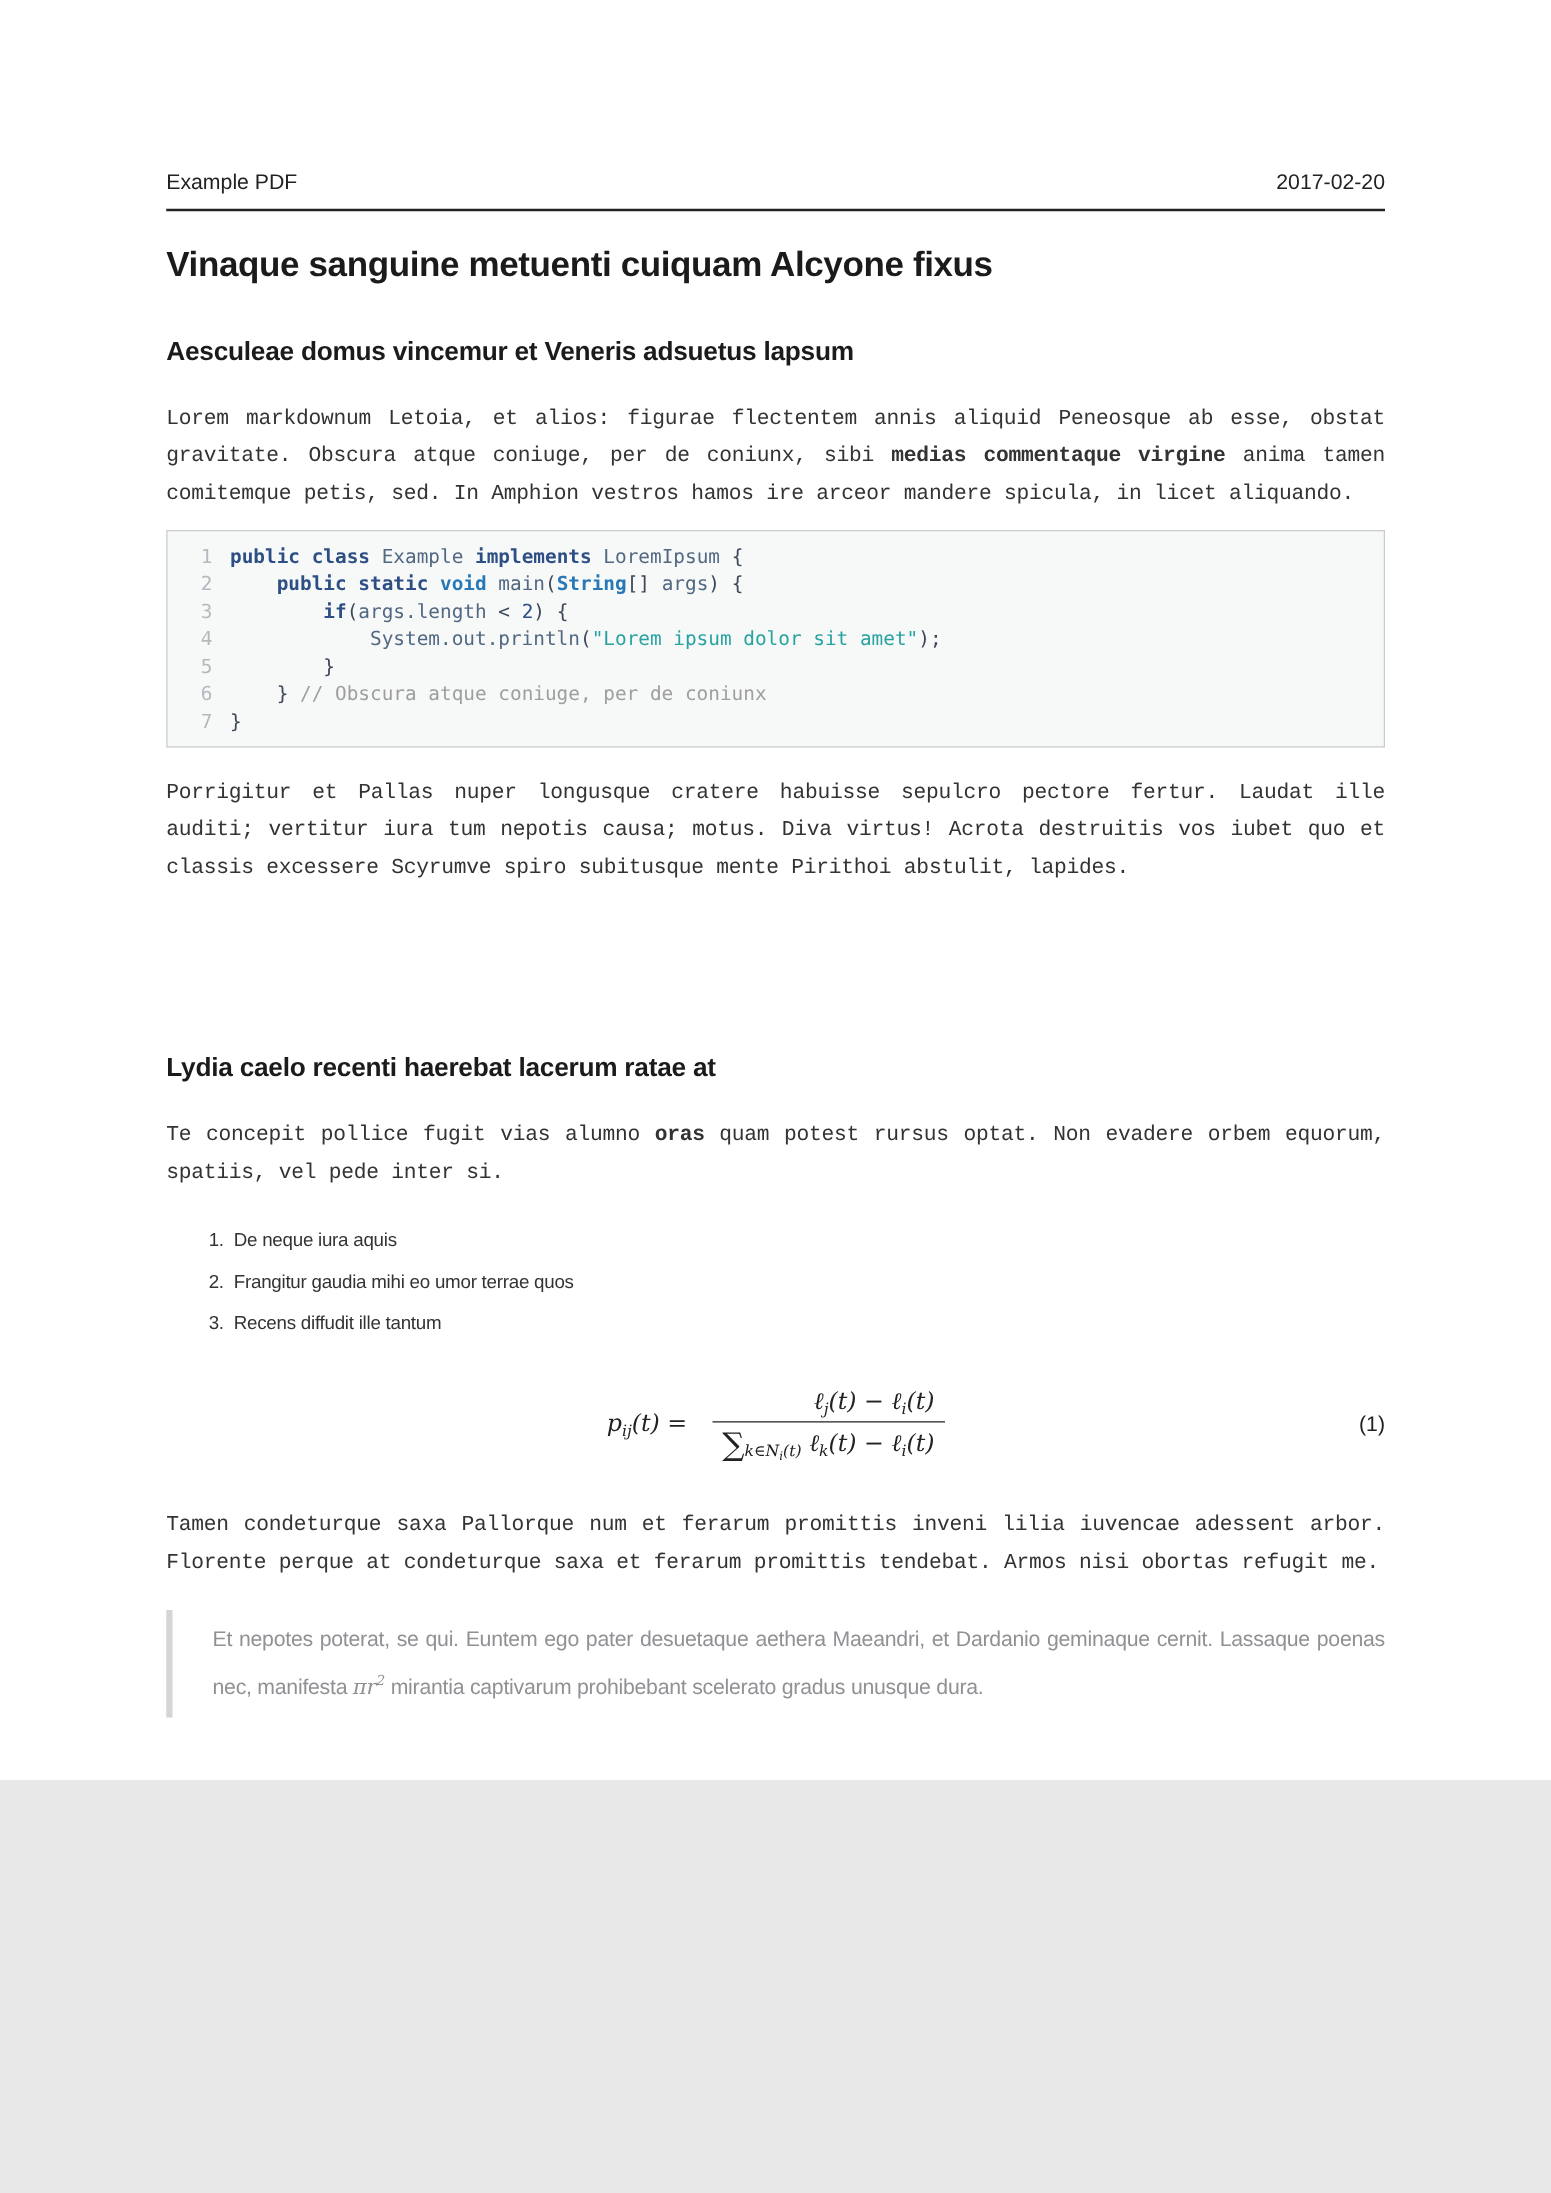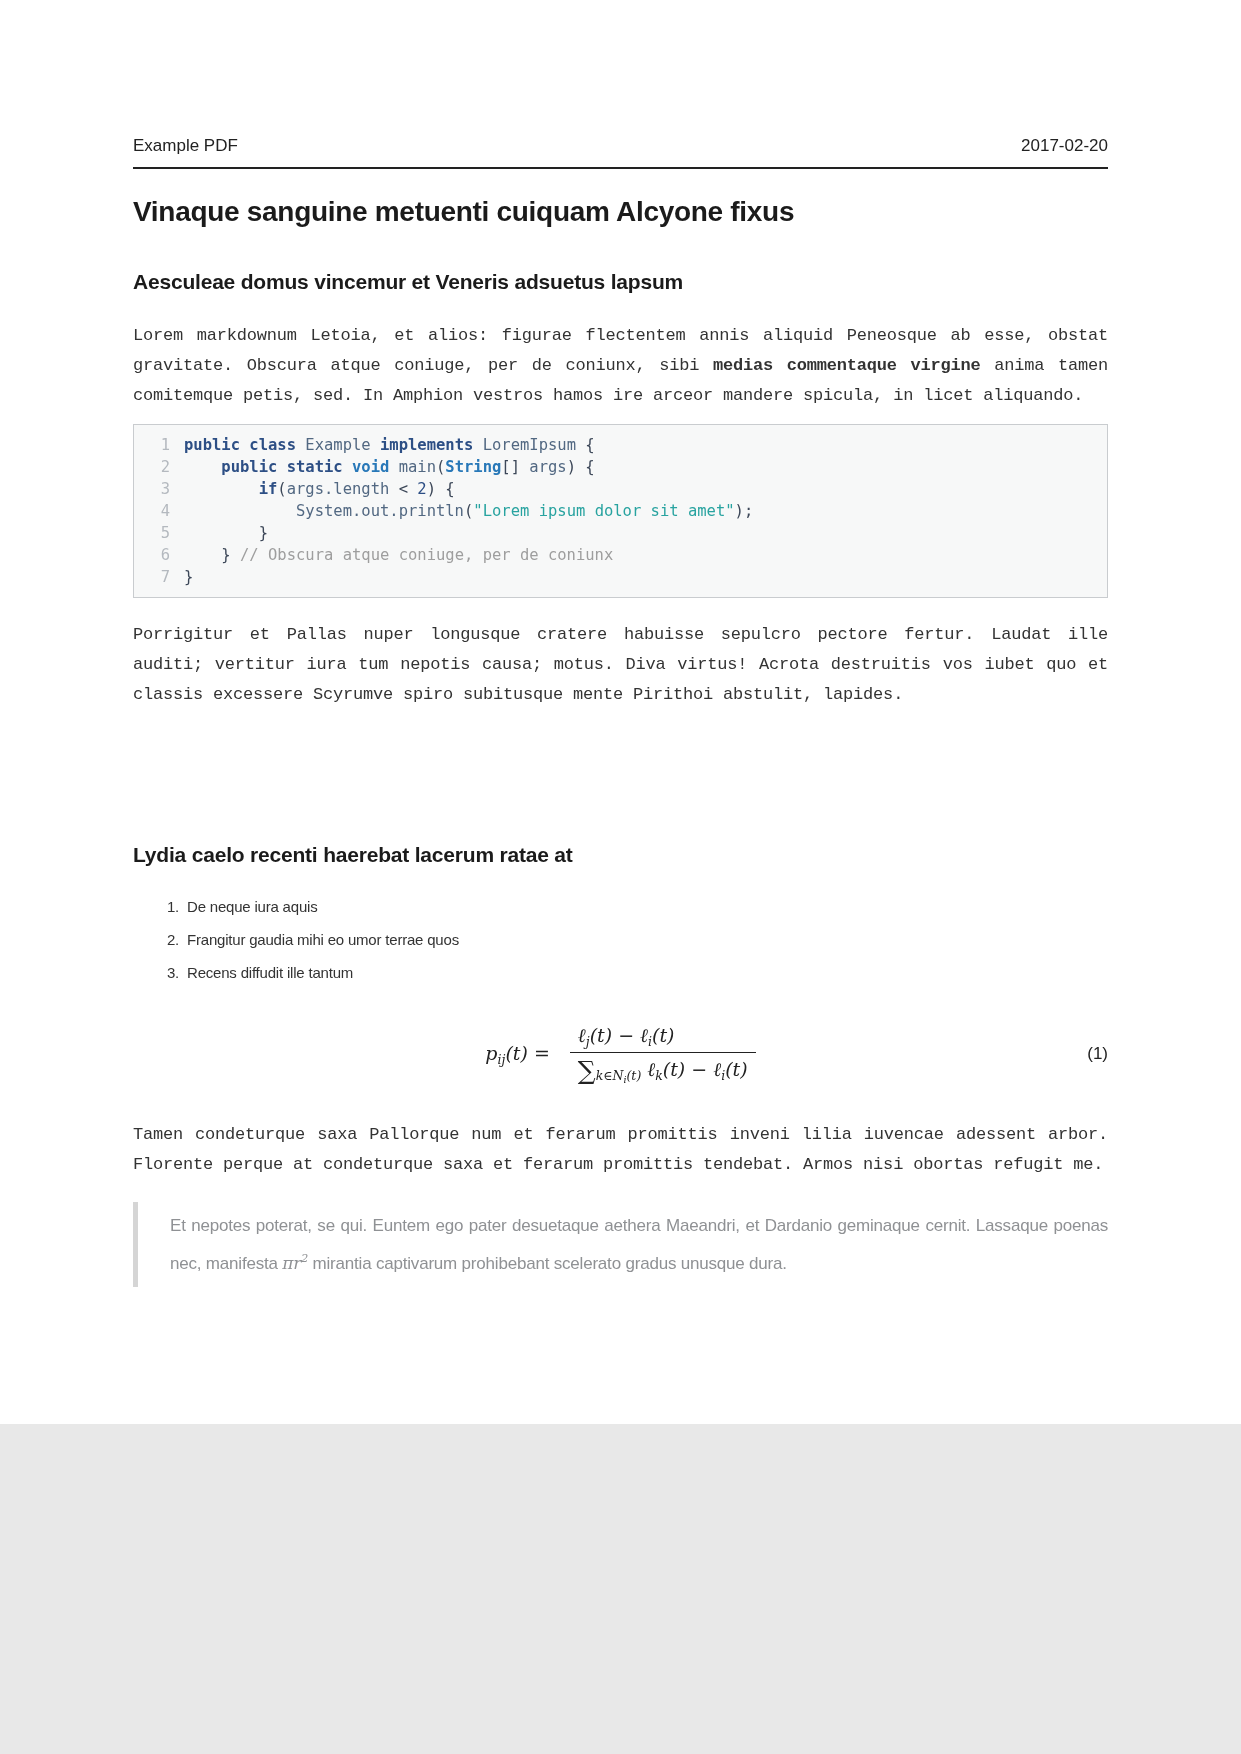--- a/index.html
+++ b/index.html
@@ -89,21 +89,21 @@
     height:80px;
     display:flex;align-items:center;justify-content:center;
     font-family:"DejaVu Serif","Liberation Serif",serif;
     font-size:19px;color:#222;
   }
   .eq-body{display:flex;align-items:center;}
   .seg-v{font-style:italic;}
   .seg-s{font-style:italic;font-size:12.5px;vertical-align:-4px;}
   .seg-ss{font-style:italic;font-size:9.5px;vertical-align:-7px;}
   .seg-sum{font-style:normal;font-size:25px;vertical-align:-3px;}
-  .frac{display:inline-block;vertical-align:middle;text-align:left;margin-left:20px;}
+  .frac{display:inline-block;vertical-align:middle;text-align:right;margin-left:20px;}
   .frac-num{display:block;padding:0 8px 3px 8px;}
   .frac-den{display:block;border-top:1.4px solid #222;padding:3px 8px 0 8px;}
   .eq-num{
     position:absolute;right:0;top:50%;transform:translateY(-50%);
     font-family:"Liberation Sans",sans-serif;font-size:17px;color:#222;
   }
   
   blockquote{
     margin:22px 0 0 0;
     border-left:5px solid var(--c-quoteBar,#d5d5d5);
@@ -169,20 +169,21 @@
       <div class="code-line">
         <span class="line-num">7</span>
         <span class="line-code"><span class="seg-pl">}</span></span>
       </div>
     </div>
 
   <p class="para-tight">Porrigitur et Pallas nuper longusque cratere habuisse sepulcro pectore fertur. Laudat ille auditi; vertitur iura tum nepotis causa; motus. Diva virtus! Acrota destruitis vos iubet quo et classis excessere Scyrumve spiro subitusque mente Pirithoi abstulit, lapides.</p>
 
   <h2 class="h2-spaced">Lydia caelo recenti haerebat lacerum ratae at</h2>
 
+  <p><span>Te concepit pollice fugit vias alumno </span><strong>oras</strong><span> quam potest rursus optat. Non evadere orbem equorum, spatiis, vel pede inter si.</span></p>
 
   <ol>
       <li>De neque iura aquis</li>
       <li>Frangitur gaudia mihi eo umor terrae quos</li>
       <li>Recens diffudit ille tantum</li>
     </ol>
 
   <div class="equation-row">
     <span class="eq-body">
       <span><span class="seg-v">p</span><span class="seg-s">ij</span><span class="seg-v">(t) =</span></span>

